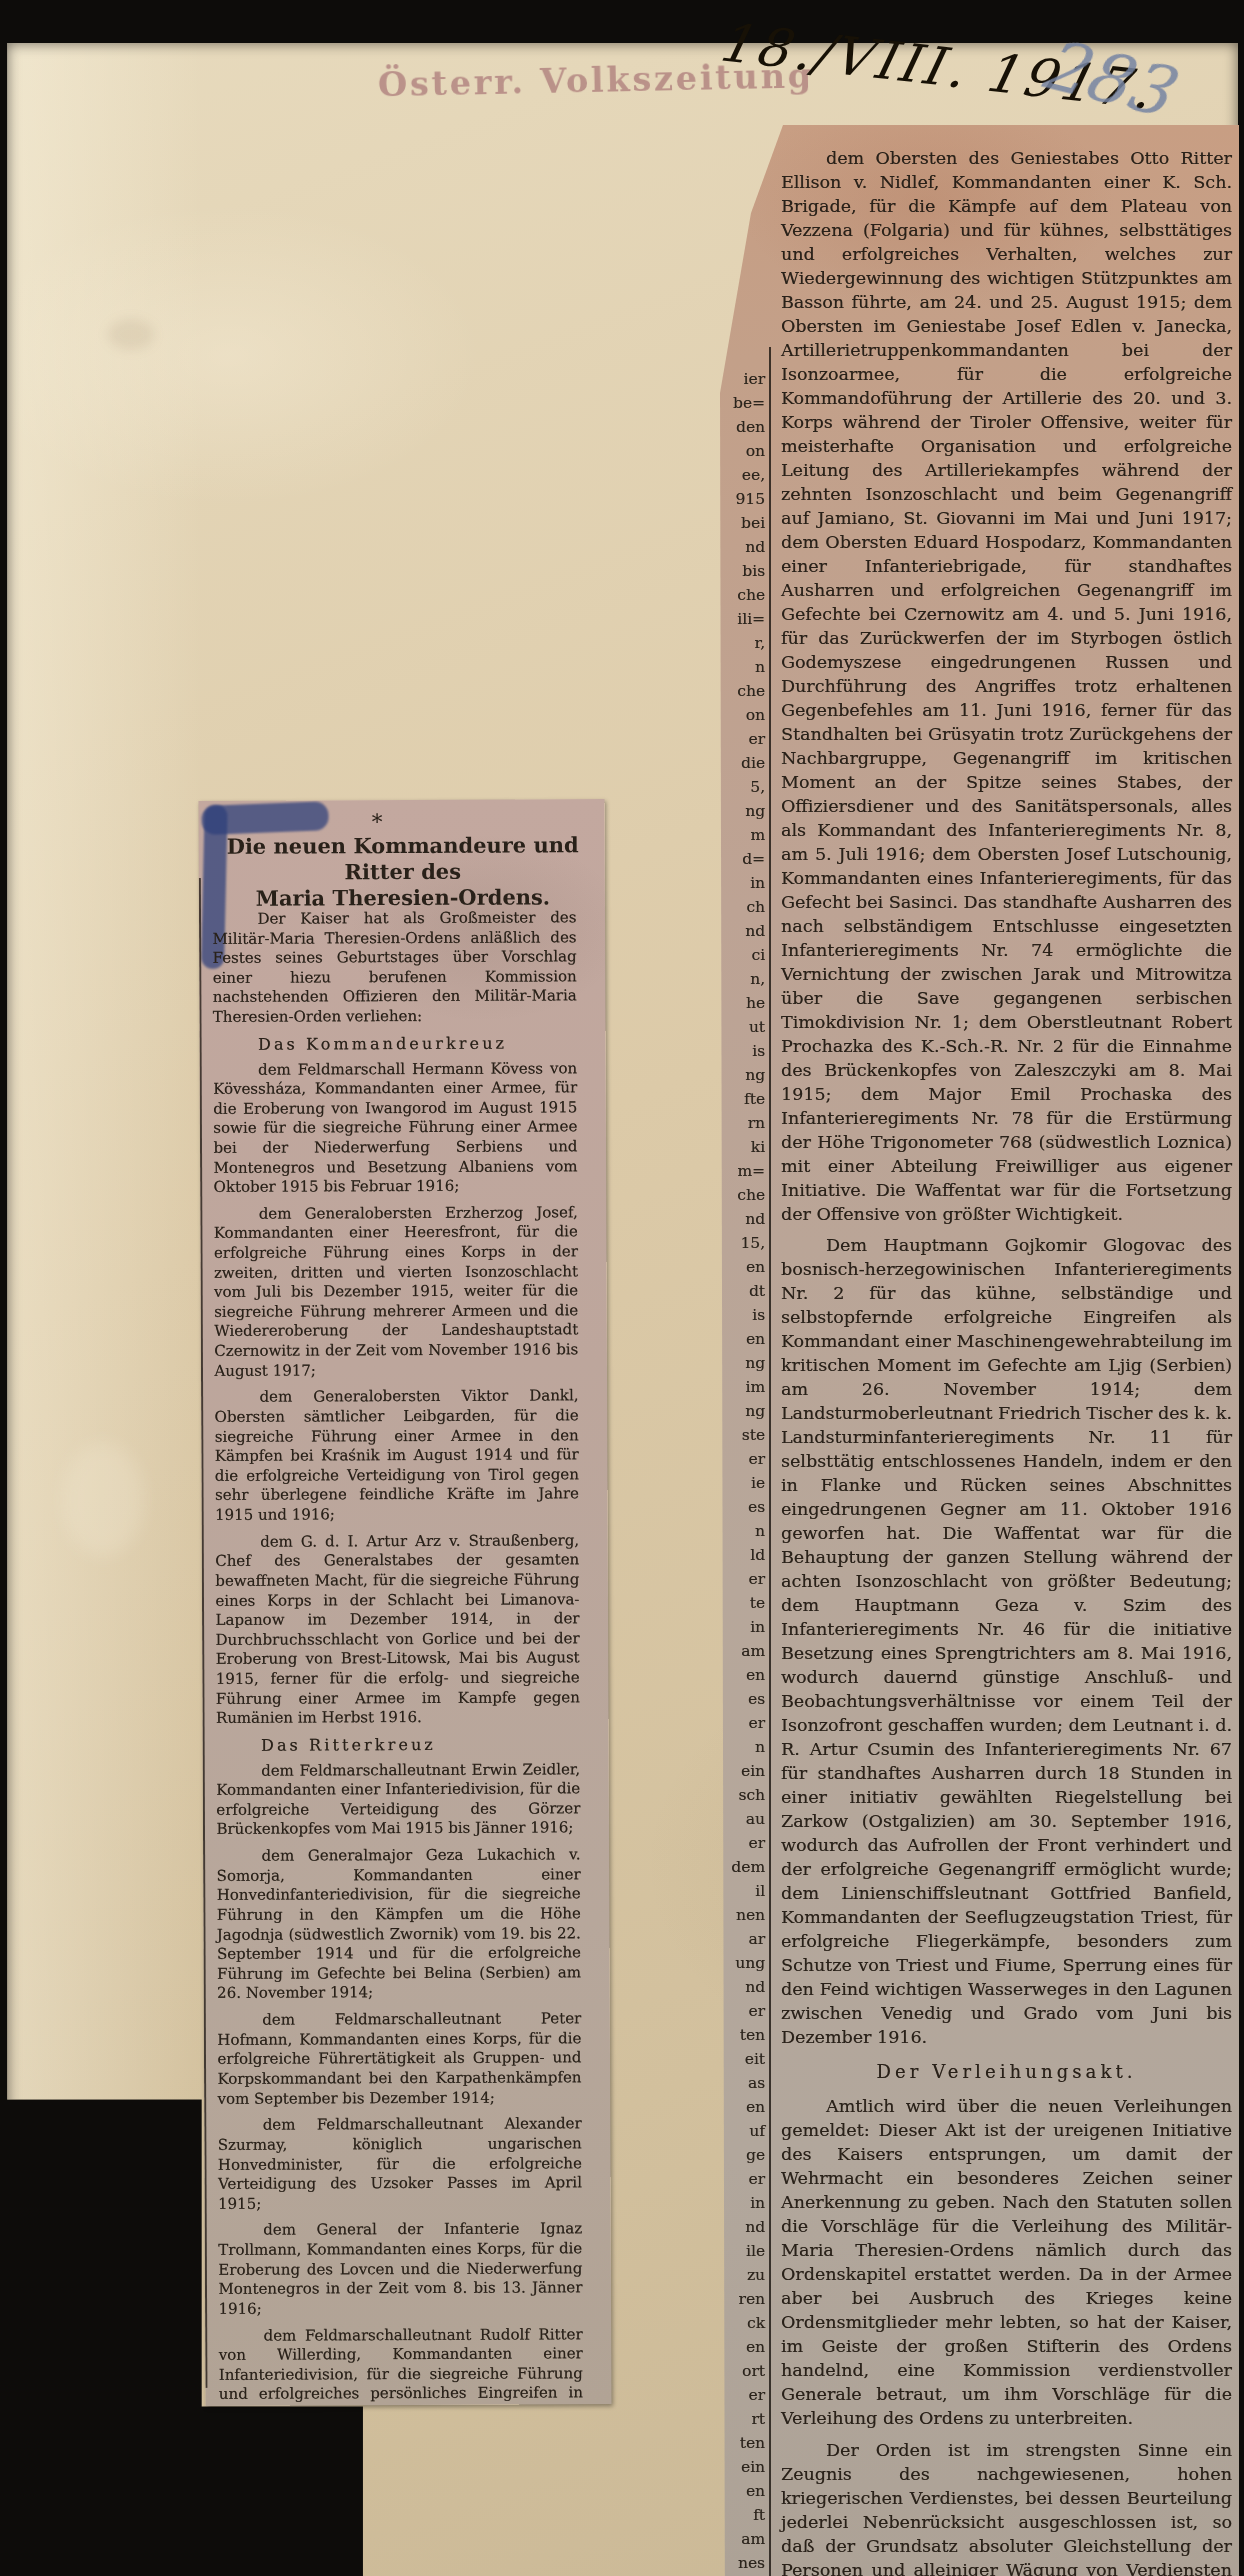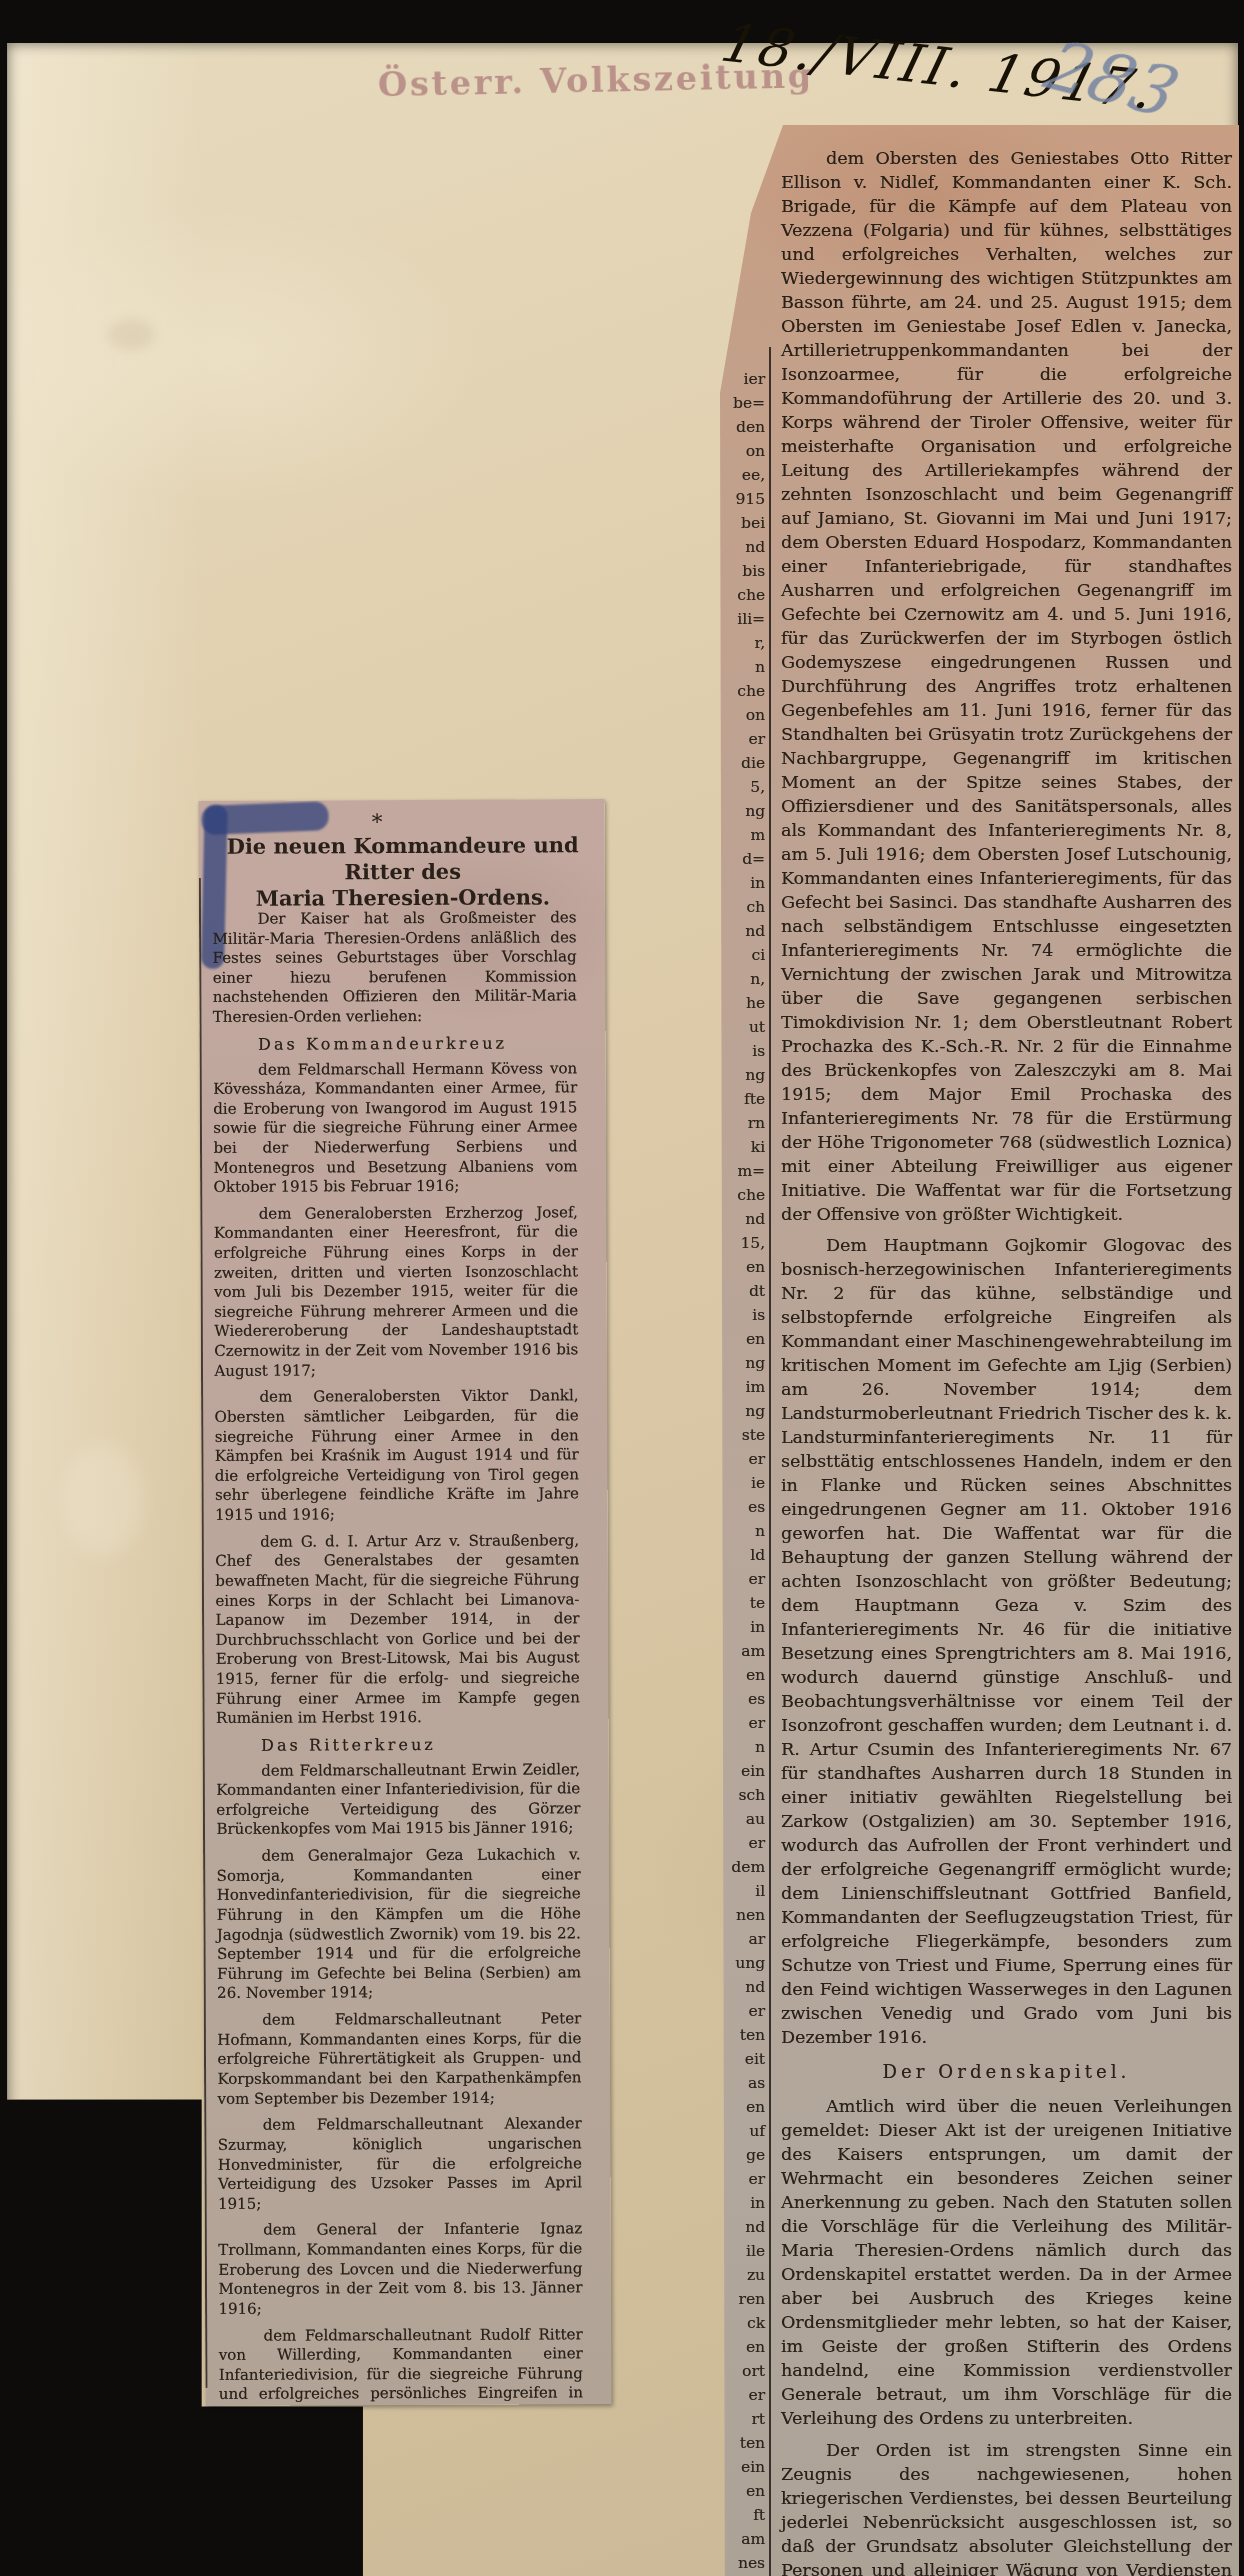--- a/index.html
+++ b/index.html
@@ -230,20 +230,20 @@
 nes
 en
 ten
 er
 nd
 en
 ag</div>
     <div class="txt">
       <p class="para">dem Obersten des Geniestabes Otto Ritter Ellison v. Nidlef, Kommandanten einer K. Sch. Brigade, für die Kämpfe auf dem Plateau von Vezzena (Folgaria) und für kühnes, selbsttätiges und erfolgreiches Verhalten, welches zur Wiedergewinnung des wichtigen Stützpunktes am Basson führte, am 24. und 25. August 1915; dem Obersten im Geniestabe Josef Edlen v. Janecka, Artillerietruppenkommandanten bei der Isonzoarmee, für die erfolgreiche Kommandoführung der Artillerie des 20. und 3. Korps während der Tiroler Offensive, weiter für meisterhafte Organisation und erfolgreiche Leitung des Artilleriekampfes während der zehnten Isonzoschlacht und beim Gegenangriff auf Jamiano, St. Giovanni im Mai und Juni 1917; dem Obersten Eduard Hospodarz, Kommandanten einer Infanteriebrigade, für standhaftes Ausharren und erfolgreichen Gegenangriff im Gefechte bei Czernowitz am 4. und 5. Juni 1916, für das Zurückwerfen der im Styrbogen östlich Godemyszese eingedrungenen Russen und Durchführung des Angriffes trotz erhaltenen Gegenbefehles am 11. Juni 1916, ferner für das Standhalten bei Grüsyatin trotz Zurückgehens der Nachbargruppe, Gegenangriff im kritischen Moment an der Spitze seines Stabes, der Offiziersdiener und des Sanitätspersonals, alles als Kommandant des Infanterieregiments Nr. 8, am 5. Juli 1916; dem Obersten Josef Lutschounig, Kommandanten eines Infanterieregiments, für das Gefecht bei Sasinci. Das standhafte Ausharren des nach selbständigem Entschlusse eingesetzten Infanterieregiments Nr. 74 ermöglichte die Vernichtung der zwischen Jarak und Mitrowitza über die Save gegangenen serbischen Timokdivision Nr. 1; dem Oberstleutnant Robert Prochazka des K.-Sch.-R. Nr. 2 für die Einnahme des Brückenkopfes von Zaleszczyki am 8. Mai 1915; dem Major Emil Prochaska des Infanterieregiments Nr. 78 für die Erstürmung der Höhe Trigonometer 768 (südwestlich Loznica) mit einer Abteilung Freiwilliger aus eigener Initiative. Die Waffentat war für die Fortsetzung der Offensive von größter Wichtigkeit.</p>
       <p class="para">Dem Hauptmann Gojkomir Glogovac des bosnisch-herzegowinischen Infanterieregiments Nr. 2 für das kühne, selbständige und selbstopfernde erfolgreiche Eingreifen als Kommandant einer Maschinengewehrabteilung im kritischen Moment im Gefechte am Ljig (Serbien) am 26. November 1914; dem Landsturmoberleutnant Friedrich Tischer des k. k. Landsturminfanterieregiments Nr. 11 für selbsttätig entschlossenes Handeln, indem er den in Flanke und Rücken seines Abschnittes eingedrungenen Gegner am 11. Oktober 1916 geworfen hat. Die Waffentat war für die Behauptung der ganzen Stellung während der achten Isonzoschlacht von größter Bedeutung; dem Hauptmann Geza v. Szim des Infanterieregiments Nr. 46 für die initiative Besetzung eines Sprengtrichters am 8. Mai 1916, wodurch dauernd günstige Anschluß- und Beobachtungsverhältnisse vor einem Teil der Isonzofront geschaffen wurden; dem Leutnant i. d. R. Artur Csumin des Infanterieregiments Nr. 67 für standhaftes Ausharren durch 18 Stunden in einer initiativ gewählten Riegelstellung bei Zarkow (Ostgalizien) am 30. September 1916, wodurch das Aufrollen der Front verhindert und der erfolgreiche Gegenangriff ermöglicht wurde; dem Linienschiffsleutnant Gottfried Banfield, Kommandanten der Seeflugzeugstation Triest, für erfolgreiche Fliegerkämpfe, besonders zum Schutze von Triest und Fiume, Sperrung eines für den Feind wichtigen Wasserweges in den Lagunen zwischen Venedig und Grado vom Juni bis Dezember 1916.</p>
-      <div class="section-centered">Der Ordenskapitel.</div>
+      <div class="section-centered">Der Verleihungsakt.</div>
       <p class="para">Amtlich wird über die neuen Verleihungen gemeldet: Dieser Akt ist der ureigenen Initiative des Kaisers entsprungen, um damit der Wehrmacht ein besonderes Zeichen seiner Anerkennung zu geben. Nach den Statuten sollen die Vorschläge für die Verleihung des Militär-Maria Theresien-Ordens nämlich durch das Ordenskapitel erstattet werden. Da in der Armee aber bei Ausbruch des Krieges keine Ordensmitglieder mehr lebten, so hat der Kaiser, im Geiste der großen Stifterin des Ordens handelnd, eine Kommission verdienstvoller Generale betraut, um ihm Vorschläge für die Verleihung des Ordens zu unterbreiten.</p>
       <p class="para">Der Orden ist im strengsten Sinne ein Zeugnis des nachgewiesenen, hohen kriegerischen Verdienstes, bei dessen Beurteilung jederlei Nebenrücksicht ausgeschlossen ist, so daß der Grundsatz absoluter Gleichstellung der Personen und alleiniger Wägung von Verdiensten und Taten zur vollen Anwendung gelangt. Wer ihn im blutigen Kampf erwirbt, bedarf keines Stammbaumes, er wird und ist sein eigener Ahnherr. Der Wahlspruch bei seiner Verteilung lautet: „Gleiches Maß für alle.“ Begünstigungen sind hier nicht möglich. Die eigenen Waffengefährten sind die Richter der vollbrachten Tat. Als Grundsatz für die Zuerkennung des Ordens dient, daß eine jede kühne ausgeführte Tat, welche ohne Gefahr der Verantwortung hätte unterlassen werden können, und solche Taten, wo nebst der Tapferkeit auch ein außerordentlich kluges Benehmen an den Tag gelegt worden ist, den Anspruch auf die Beteilung mit dem Orden erheben. Dieses höchste militärische Ehrenzeichen war und ist einem jeden Offizier ohne Unterschied der Geburt, des Ranges oder des Alters zugänglich; daß es aber Offizieren in den höheren Stellungen leichter erreichbar sein muß, ist aus naheliegenden Gründen begreiflich. Die Kraft der Selbständigkeit des Handelns — und diese wird bei der Zuerkennung des Ehrenzeichens in erster Linie gefordert — findet sich seltener bei einem Krieger in untergeordneter Stellung, ihre Betätigung ist bei solchen auch seltener möglich, als dem Offizier in größerem Wirkungskreis. Trotzdem hat es an blutjungen Offizieren nicht gefehlt, die sich das Theresienkreuz zu erkämpfen wußten.</p>
     </div>
   </div>
 
 </div>
 
 
 </body></html>

